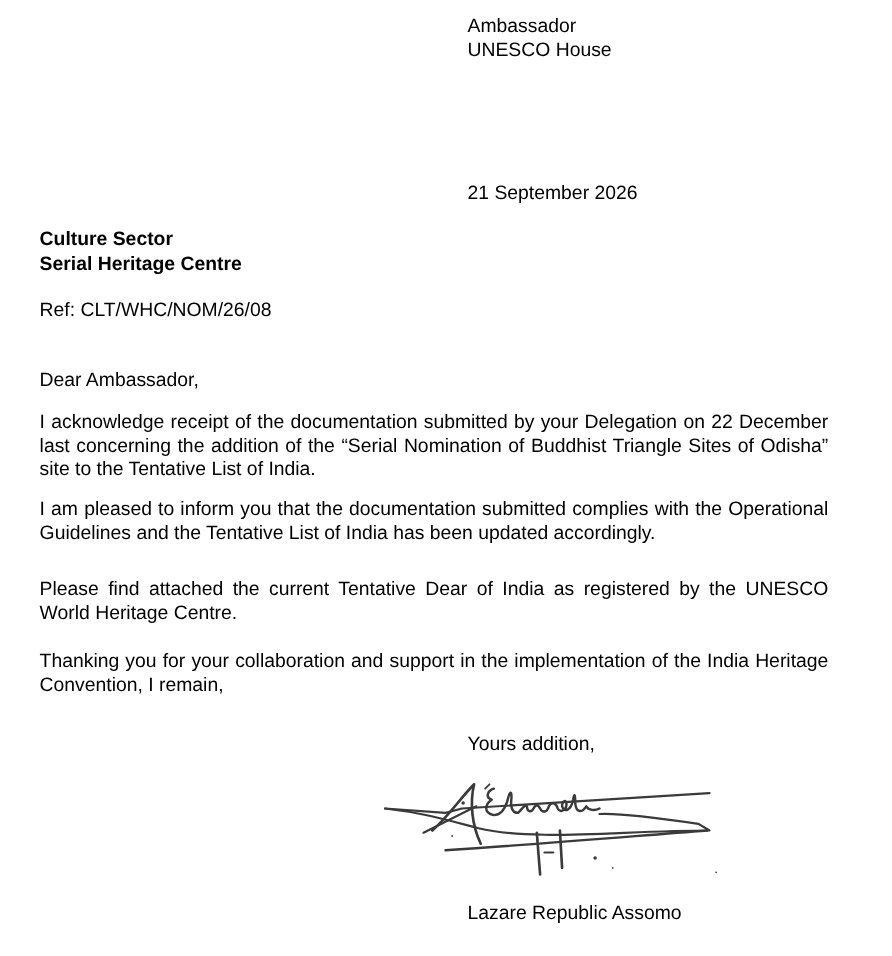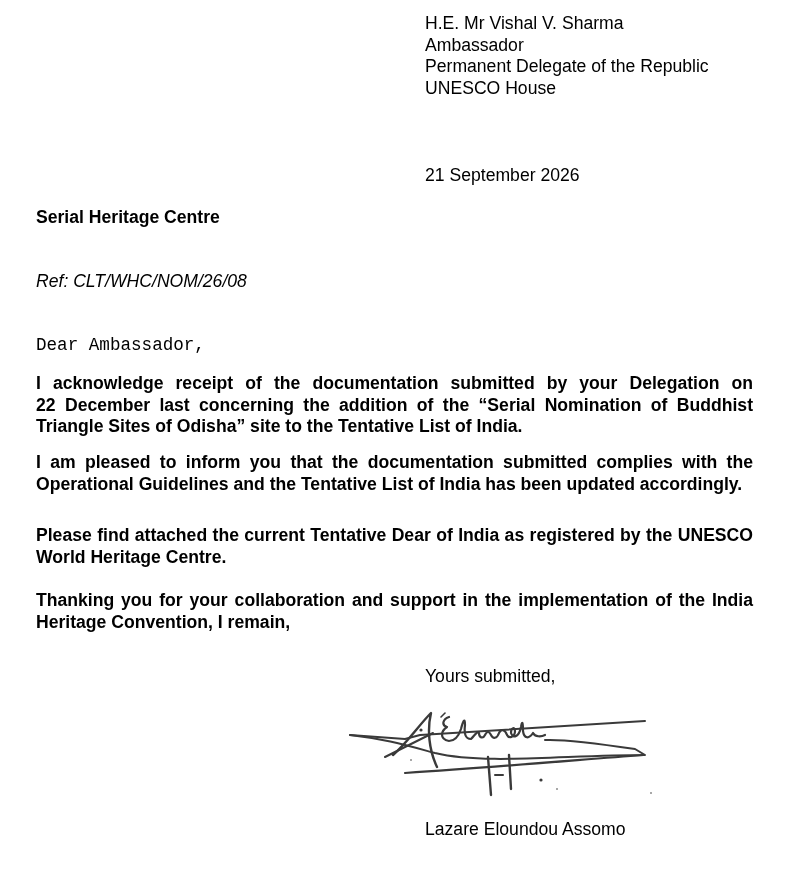--- a/index.html
+++ b/index.html
@@ -6,57 +6,56 @@
     body {
       width: 811px; height: 869px; position: relative; overflow: hidden;
       font-family: "Liberation Sans", sans-serif; font-size: 17.6px; color: #000;
       line-height: 21.6px;
     }
     .abs { position: absolute; }
     .addressee { left: 425px; top: 13px; width: 360px; }
     .addressee div { white-space: nowrap; }
     .date { left: 425px; top: 165px; }
     .sender { left: 36px; top: 207px; font-weight: bold; }
-    .ref { left: 36px; top: 271px; font-style: italic; }
-    .salutation { left: 36px; top: 335px; font-family: Liberation Mono, monospace; }
-    .para { left: 36px; width: 717px; text-align: justify; font-weight: bold; }
+    .ref { left: 36px; top: 271px; }
+    .salutation { left: 36px; top: 335px; }
+    .para { left: 36px; width: 717px; text-align: justify; }
     .p1 { top: 373px; }
     .p2 { top: 452px; }
     .p3 { top: 525px; }
     .p4 { top: 590px; }
     .closing { left: 425px; top: 666px; }
     .signature { left: 345px; top: 705px; width: 320px; height: 100px; }
     .signatory { left: 425px; top: 819px; }
   </style>
 </head>
 <body>
 
 <div class="abs addressee">
-  <div>H.E. Mr Vishal V. Sharma</div>
   <div>Ambassador</div>
-  <div>Permanent Delegate of the Republic</div>
   <div>UNESCO House</div>
 </div>
 
 <div class="abs date">21 September 2026</div>
 
 <div class="abs sender">
+  <div>Culture Sector</div>
   <div>Serial Heritage Centre</div>
 </div>
 
 <div class="abs ref">Ref: CLT/WHC/NOM/26/08</div>
 
 <div class="abs salutation">Dear Ambassador,</div>
 
 <div class="abs para p1">I acknowledge receipt of the documentation submitted by your Delegation on 22&nbsp;December last concerning the addition of the “Serial Nomination of Buddhist Triangle Sites of Odisha” site to the Tentative List of India.</div>
 <div class="abs para p2">I am pleased to inform you that the documentation submitted complies with the Operational Guidelines and the Tentative List of India has been updated accordingly.</div>
 <div class="abs para p3">Please find attached the current Tentative Dear of India as registered by the UNESCO World Heritage Centre.</div>
 <div class="abs para p4">Thanking you for your collaboration and support in the implementation of the India Heritage Convention, I remain,</div>
 
-<div class="abs closing">Yours submitted,</div>
+<div class="abs closing">Yours addition,</div>
 
 <div class="abs signature">
   <svg width="320" height="100" viewBox="0 0 320 100" xmlns="http://www.w3.org/2000/svg">
     <g fill="none" stroke="#3a3a3a" stroke-linecap="round" stroke-linejoin="round">
 
       <path d="M5 30 L60 34 L75 30 L300 16" stroke-width="2"></path>
 
       <path d="M5 30 C40 34, 60 40, 90 48 C140 60, 220 50, 300 50 L290 44 C250 38, 220 34, 200 35" stroke-width="2"></path>
 
       <path d="M60 68 C150 62, 220 56, 298 50" stroke-width="2.2"></path>
@@ -76,14 +75,14 @@
       <circle cx="76" cy="25" r="1.6"></circle>
       <circle cx="196" cy="75" r="1.6"></circle>
       <circle cx="212" cy="84" r="0.8"></circle>
       <circle cx="306" cy="88" r="0.8"></circle>
       <circle cx="66" cy="55" r="0.8"></circle>
     </g>
   </svg>
 </div>
 
 <div class="abs signatory">
-  <div>Lazare Eloundou Assomo</div>
+  <div>Lazare Republic Assomo</div>
 </div>
 
 </body></html>

